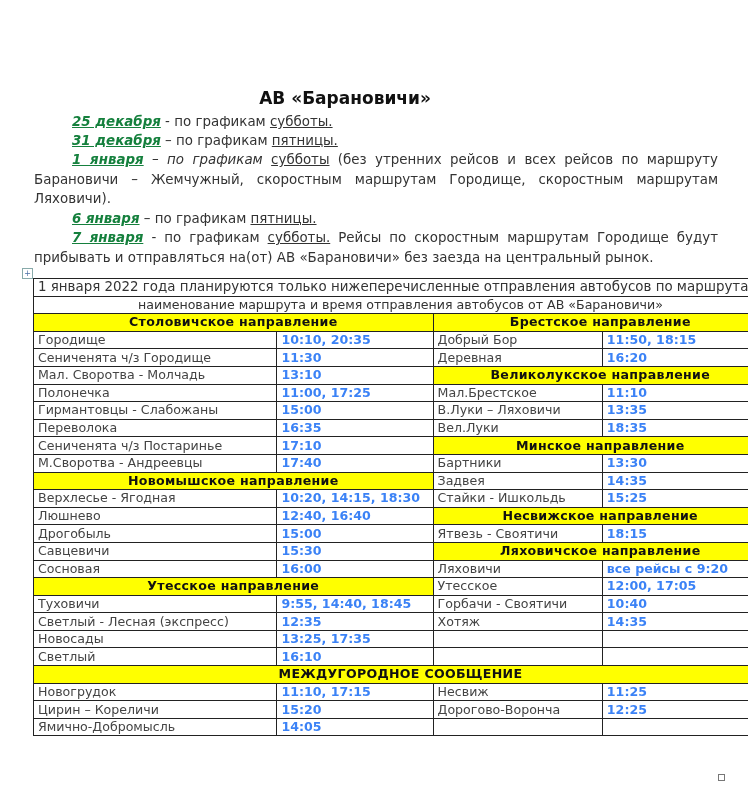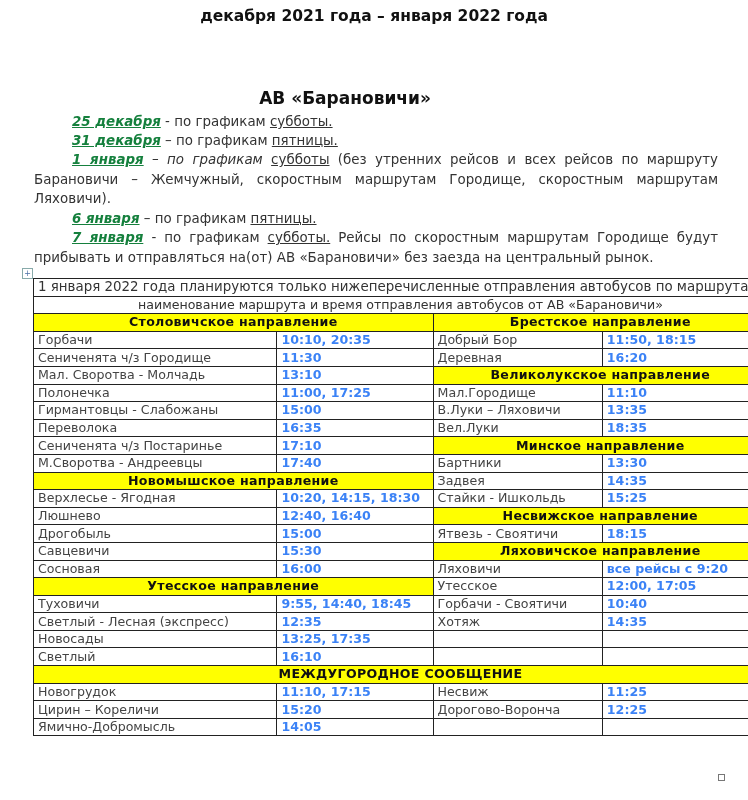--- a/index.html
+++ b/index.html
@@ -25,21 +25,20 @@
   td.sub { text-align:center; color:#333; font-size:12.6px; height:19px; }
   td.hdr { background:#ffff00; text-align:center; font-weight:bold; letter-spacing:0.3px; color:#111; }
   td.name { color:#444; }
   td.time { font-weight:bold; color:#3b82f6; }
   .end-mark { position:absolute; left:718px; top:774px; width:5px; height:5px; border:1px solid #777; }
 </style>
 </head>
 <body>
 
 <div class="title">
-  <div>декабря 2021 года – января 2022 года</div>
 </div>
 
 <div class="station">АВ «Барановичи»</div>
 
 <div id="notes">
     <div class="para indent" style="top: 112px;"><span class="d">25 декабря</span><span> -  по графикам </span><span class="u">субботы.</span><span></span></div>
     <div class="para indent" style="top: 131px;"><span class="d">31 декабря</span><span> – по графикам </span><span class="u">пятницы.</span><span></span></div>
     <div class="para indent" style="top: 150px;"><span class="d">1 января</span><span class="it"> – по графикам </span><span class="u">субботы</span><span> (без утренних рейсов и всех рейсов по маршруту Барановичи – Жемчужный, скоростным маршрутам Городище, скоростным маршрутам Ляховичи).</span></div>
     <div class="para indent" style="top: 209px;"><span class="d">6 января</span><span> – по графикам </span><span class="u">пятницы.</span><span></span></div>
     <div class="para indent" style="top: 228px;"><span class="d">7 января</span><span> -  по графикам </span><span class="u">субботы.</span><span>  Рейсы по скоростным маршрутам Городище будут прибывать и отправляться на(от) АВ «Барановичи» без заезда на центральный рынок.</span></div>
@@ -59,40 +58,40 @@
       <td colspan="4" class="note">1 января 2022 года планируются только нижеперечисленные отправления автобусов по маршрутам:</td>
     </tr>
     <tr>
       <td colspan="4" class="sub">наименование маршрута и время отправления автобусов от АВ «Барановичи»</td>
     </tr>
   <tr>
         <td colspan="2" class="hdr">Столовичское направление</td>
         <td colspan="2" class="hdr">Брестское направление</td>
       </tr>
       <tr>
-        <td class="name">Горбачи</td>
+        <td class="name">Городище</td>
         <td class="time">10:10, 20:35</td>
         <td class="name">Добрый Бор</td>
         <td class="time">11:50, 18:15</td>
       </tr>
       <tr>
         <td class="name">Сениченята ч/з Городище</td>
         <td class="time">11:30</td>
         <td class="name">Деревная</td>
         <td class="time">16:20</td>
       </tr>
       <tr>
         <td class="name">Мал. Своротва - Молчадь</td>
         <td class="time">13:10</td>
         <td colspan="2" class="hdr">Великолукское направление</td>
       </tr>
       <tr>
         <td class="name">Полонечка</td>
         <td class="time">11:00, 17:25</td>
-        <td class="name" style="text-decoration: none;">Мал.Городище</td>
+        <td class="name" style="text-decoration: none;">Мал.Брестское</td>
         <td class="time">11:10</td>
       </tr>
       <tr>
         <td class="name">Гирмантовцы - Слабожаны</td>
         <td class="time">15:00</td>
         <td class="name" style="text-decoration: none; margin-top: 14px;">В.Луки – Ляховичи</td>
         <td class="time">13:35</td>
       </tr>
       <tr>
         <td class="name">Переволока</td>

